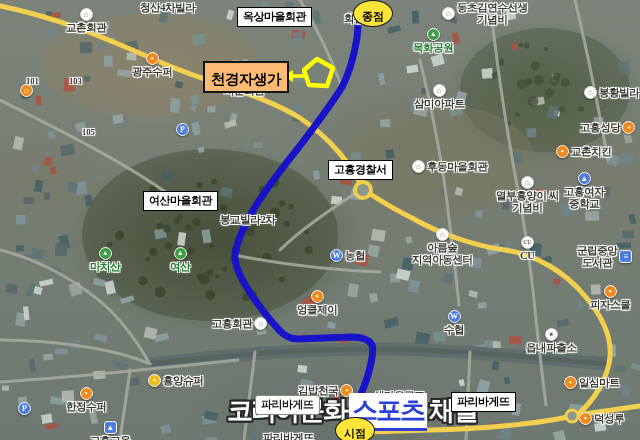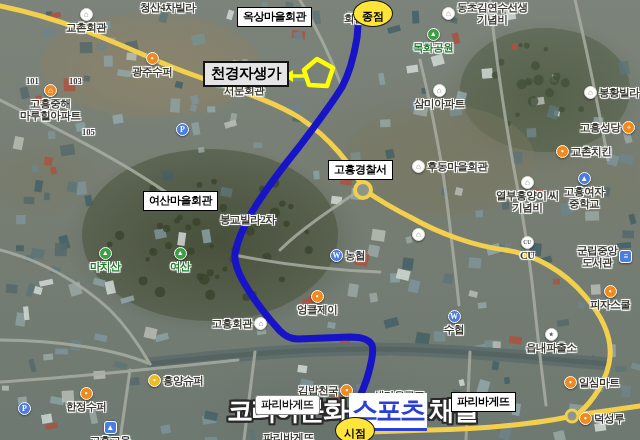--- a/index.html
+++ b/index.html
@@ -32,22 +32,22 @@
   .ic-gray{background:#fff;color:#8e8d7c;border-color:#e2e2da;}
   .ic-green{background:#3f9e45;font-size:7px;}
   .ic-blue{background:#4b7ce0;}
   .ic-white{background:#fff;color:#555;font-size:5.5px;border-color:#ddd;}
   .ic-sq{border-radius:3px;}
   .pin{position:absolute;z-index:29;}
   
   .wbox{position:absolute;z-index:50;background:#fff;border:1.6px solid #000;color:#000;
     font-size:11px;font-weight:bold;padding:1px 5px 2px;letter-spacing:-.5px;white-space:nowrap;}
   .wbox.lite{border:1.3px solid #888;border-radius:3px;color:#1b1b1b;}
-  .ybox{position:absolute;z-index:52;background:#e5e5e5;border:2px solid #151515;color:#000;
-    font-size:14.5px;font-weight:bold;padding:1px 6px 2px;letter-spacing:-.5px;white-space:nowrap;}
+  .ybox{position:absolute;z-index:52;background:#fdba74;border:2px solid #151515;color:#000;
+    font-size:14.5px;font-weight:bold;padding:7px 6px 2px;letter-spacing:-.5px;white-space:nowrap;}
   .oval{position:absolute;z-index:60;background:#ffe53a;border:1.8px solid #151515;border-radius:50%;
     color:#000;font-size:11px;font-weight:bold;padding:8px 8px 2px;white-space:nowrap;}
   
   .watermark{position:absolute;left:227px;top:393px;z-index:40;font-weight:bold;font-size:26px;
     letter-spacing:-2px;white-space:nowrap;display:flex;align-items:flex-start;}
   .wm-outline{color:#fff;
     text-shadow:-2px -2px 0 #2a2a2a,2px -2px 0 #2a2a2a,-2px 2px 0 #2a2a2a,2px 2px 0 #2a2a2a,
       -2px 0 0 #2a2a2a,2px 0 0 #2a2a2a,0 -2px 0 #2a2a2a,0 2px 0 #2a2a2a;}
   .wm-box{color:#2b3fd6;background:#fff;padding:0 3px;border-bottom:3px solid #2b3fd6;margin:0 2px;}
 </style>
@@ -405,22 +405,20 @@
   <div class="poi col" style="left:66px;top:8px">
       <span class="ic ic-gray">⌂</span>
       <span class="ptext">교촌회관</span>
     </div>
   <div class="poi col" style="left:132px;top:52px">
       <span class="ic ic-orange">•</span>
       <span class="ptext">광주수퍼</span>
     </div>
   <div class="poi col" style="left:20px;top:84px">
       <span class="ic ic-orange">⌂</span>
-      <span class="ptext">고흥중해
-마루힐아파트</span>
     </div>
   <div class="poi tiny" style="left:26px;top:77px">
       <span class="ptext">101</span>
     </div>
   <div class="poi tiny" style="left:69px;top:77px">
       <span class="ptext">103</span>
     </div>
   <div class="poi tiny" style="left:82px;top:128px">
       <span class="ptext">105</span>
     </div>
@@ -484,20 +482,22 @@
   <div class="poi col" style="left:297px;top:290px">
       <span class="ic ic-orange">•</span>
       <span class="ptext">엉클제이</span>
     </div>
   <div class="poi" style="left:330px;top:249px">
       <span class="ic ic-blue">W</span>
       <span class="ptext">농협</span>
     </div>
   <div class="poi col" style="left:412px;top:228px">
       <span class="ic ic-gray">⌂</span>
+      <span class="ptext">아름숲
+지역아동센터</span>
     </div>
   <div class="poi col" style="left:520px;top:236px">
       <span class="ic ic-white">CU</span>
       <span class="ptext">CU</span>
     </div>
   <div class="poi" style="left:577px;top:245px">
       <span class="ptext">군립중앙
 도서관</span>
       <span class="ic ic-blue ic-sq">≡</span>
     </div>

